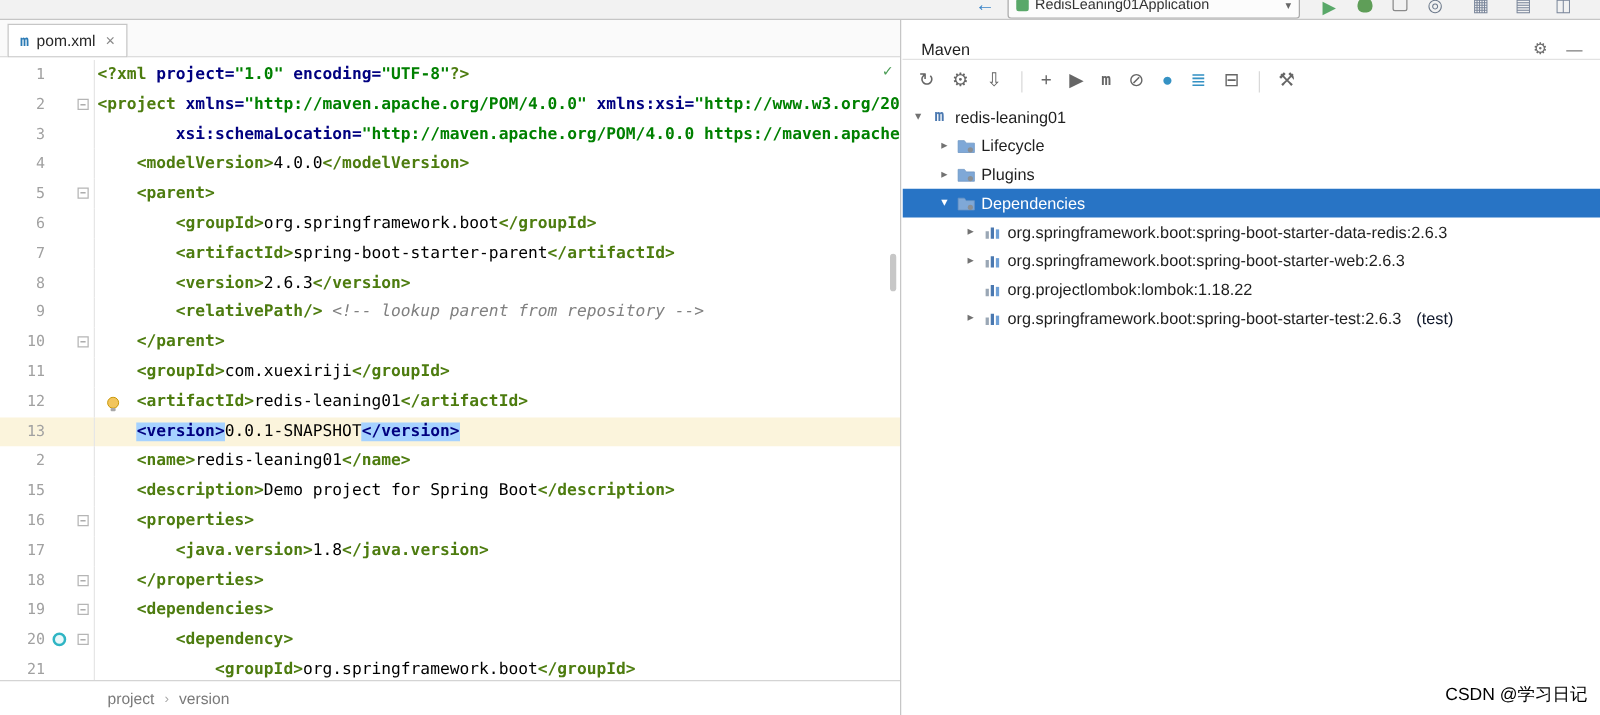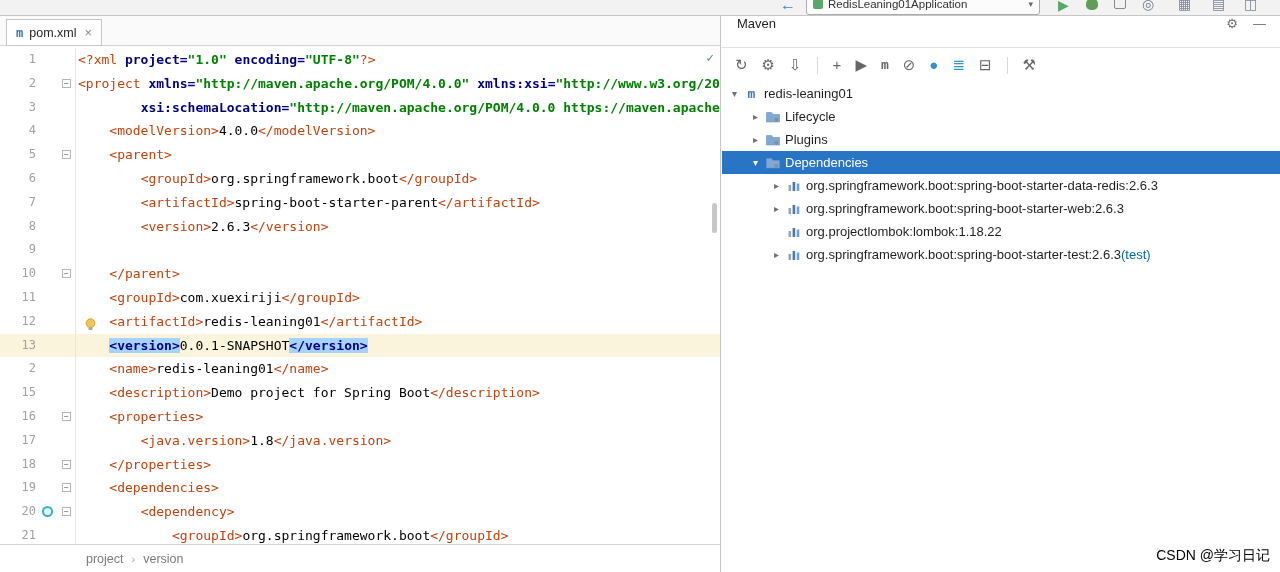--- a/index.html
+++ b/index.html
@@ -39,21 +39,21 @@
     overflow:hidden; font-family:"DejaVu Sans Mono",monospace; font-size:13px; }
   #code-lines { padding-top:2px; }
   .line { position:relative; display:flex; height:23.8px; line-height:23.8px; white-space:pre; }
   .line.current { background:#FBF4DC; }
   .ln { width:36px; flex:none; text-align:right; color:#A1A1A1; font-size:12px; }
   .icol { width:22px; flex:none; position:relative; }
   .fold { width:18px; flex:none; position:relative; border-right:1px solid #E6E6E6; }
   .foldbox { position:absolute; left:4px; top:7px; width:9px; height:9px; border:1px solid #B5B5B5;
     background:#fff; color:#6E6E6E; font-size:8px; line-height:7px; text-align:center; }
   .code { flex:1; padding-left:2px; overflow:hidden; }
-  .code .g  { color:#c2410c; font-weight:normal; }
+  .code .g  { color:#4d7c0f; font-weight:bold; }
   .code .a  { color:#000080; font-weight:bold; }
   .code .s  { color:#008000; font-weight:bold; }
   .code .t  { color:#000000;margin-top:19px; }
   .code .c  { color:#808080; font-style:italic; }
   .code .p  { color:#000000; }
   .code .gs { color:#000080; font-weight:bold; background:#A6D2FF; }
 
   .bulb { position:absolute; left:84px; top:5px; width:13px; height:13px; }
   .gutter-circle { position:absolute; left:6px; top:6px; width:11px; height:11px;
     border-radius:50%; border:2.5px solid #2FB5C4; background:#EAF8FA; }
@@ -61,37 +61,37 @@
   .scroll-thumb { position:absolute; right:3px; top:157px; width:5px; height:30px;
     background:#C7C7C7; border-radius:3px; }
 
   .breadcrumb-bar { position:absolute; left:0; right:0; bottom:0; height:28px; background:#fff;
     border-top:1px solid #D4D4D4; display:flex; align-items:center; gap:8px;
     padding-left:86px; font-size:12.5px; color:#7A7A7A; }
   .bc-sep { color:#A8A8A8; font-size:11px; }
 
   
   .maven-panel { position:absolute; top:16px; left:722px; width:558px; height:556px; background:#fff; }
-  .m-header { height:32px; display:flex; align-items:flex-start; padding:0 14px 0 15px;
+  .m-header { height:32px; display:flex; align-items:flex-end; padding:0 14px 0 15px;
     font-size:13px; color:#1F1F1F; border-bottom:1px solid #E2E2E2; }
   .m-header .spacer { flex:1; }
   .m-header .hicon { color:#6E6E6E; font-size:13px; margin-left:15px; cursor:pointer; }
   .m-toolbar { height:34px; display:flex; align-items:center; padding-left:13px; gap:14px; }
   .m-toolbar .ticon { color:#666; font-size:15px; line-height:16px; cursor:pointer; }
   .m-toolbar .ticon.mono { font-family:"DejaVu Sans Mono",monospace; font-weight:bold; font-size:13px; }
   .m-toolbar .tsep { width:1px; height:17px; background:#D9D9D9; margin:0 1px; }
 
   .m-tree { position:absolute; top:66px; left:0; right:0; bottom:0; overflow:hidden; font-size:13px; color:#1F1F1F; }
   .trow { display:flex; align-items:center; height:23px; cursor:pointer; white-space:nowrap; }
   .trow.selected { background:#2874C5; color:#fff; }
   .chev { width:17px; flex:none; text-align:center; font-size:10px; color:#727272; }
   .trow.selected .chev { color:#fff; }
   .ticn { width:17px; flex:none; display:flex; align-items:center; justify-content:center; }
   .tlabel { margin-left:4px; }
-  .tsuffix { color:#0369a1; margin-left:0; }
+  .tsuffix { color:#0f172a; margin-left:12px; }
   .module-letter { font-family:"DejaVu Sans Mono",monospace; font-weight:bold; font-size:13px; color:#4A78B0; }
 
   .watermark { position:absolute; right:10px; bottom:7px; font-size:14px; color:#000000; z-index:8; }
 </style>
 </head>
 <body>
 
 <div class="app">
 
   <div class="top-strip">
@@ -122,21 +122,21 @@
     <div class="editor">
       <div id="code-lines">
           <div class="line"><span class="ln">1</span><span class="icol"></span><span class="fold"></span><span class="code"><span class="g">&lt;?xml </span><span class="a">project=</span><span class="s">"1.0"</span><span class="p"> </span><span class="a">encoding=</span><span class="s">"UTF-8"</span><span class="g">?&gt;</span></span></div>
           <div class="line"><span class="ln">2</span><span class="icol"></span><span class="fold"><span class="foldbox">−</span></span><span class="code"><span class="g">&lt;project </span><span class="a">xmlns=</span><span class="s">"http://maven.apache.org/POM/4.0.0"</span><span class="p"> </span><span class="a">xmlns:xsi=</span><span class="s">"http://www.w3.org/2001/XMLSchema-instance"</span></span></div>
           <div class="line"><span class="ln">3</span><span class="icol"></span><span class="fold"></span><span class="code"><span class="p">        </span><span class="a">xsi:schemaLocation=</span><span class="s">"http://maven.apache.org/POM/4.0.0 https://maven.apache.org/xsd/maven-4.0.0.xsd"</span></span></div>
           <div class="line"><span class="ln">4</span><span class="icol"></span><span class="fold"></span><span class="code"><span class="p">    </span><span class="g">&lt;modelVersion&gt;</span><span class="t">4.0.0</span><span class="g">&lt;/modelVersion&gt;</span></span></div>
           <div class="line"><span class="ln">5</span><span class="icol"></span><span class="fold"><span class="foldbox">−</span></span><span class="code"><span class="p">    </span><span class="g">&lt;parent&gt;</span></span></div>
           <div class="line"><span class="ln">6</span><span class="icol"></span><span class="fold"></span><span class="code"><span class="p">        </span><span class="g">&lt;groupId&gt;</span><span class="t">org.springframework.boot</span><span class="g">&lt;/groupId&gt;</span></span></div>
           <div class="line"><span class="ln">7</span><span class="icol"></span><span class="fold"></span><span class="code"><span class="p">        </span><span class="g">&lt;artifactId&gt;</span><span class="t">spring-boot-starter-parent</span><span class="g">&lt;/artifactId&gt;</span></span></div>
           <div class="line"><span class="ln">8</span><span class="icol"></span><span class="fold"></span><span class="code"><span class="p">        </span><span class="g">&lt;version&gt;</span><span class="t">2.6.3</span><span class="g">&lt;/version&gt;</span></span></div>
-          <div class="line"><span class="ln">9</span><span class="icol"></span><span class="fold"></span></div>
+          <div class="line"><span class="ln">9</span><span class="icol"></span><span class="fold"></span><span class="code"><span class="p">        </span><span class="g">&lt;relativePath/&gt;</span><span class="p"> </span><span class="c">&lt;!-- lookup parent from repository --&gt;</span></span></div>
           <div class="line"><span class="ln">10</span><span class="icol"></span><span class="fold"><span class="foldbox">−</span></span><span class="code"><span class="p">    </span><span class="g">&lt;/parent&gt;</span></span></div>
           <div class="line"><span class="ln">11</span><span class="icol"></span><span class="fold"></span><span class="code"><span class="p">    </span><span class="g">&lt;groupId&gt;</span><span class="t">com.xuexiriji</span><span class="g">&lt;/groupId&gt;</span></span></div>
           <div class="line"><span class="ln">12</span><span class="icol"></span><span class="fold"></span><span class="code"><span class="p">    </span><span class="g">&lt;artifactId&gt;</span><span class="t">redis-leaning01</span><span class="g">&lt;/artifactId&gt;</span></span><span class="bulb"><svg width="13" height="13" viewBox="0 0 13 13">
                 <circle cx="6.5" cy="5.2" r="4.4" fill="#F2C55C" stroke="#C9980A" stroke-width="0.8"></circle>
                 <rect x="4.5" y="9.4" width="4" height="2.6" rx="0.8" fill="#A8A8A8"></rect>
               </svg></span></div>
           <div class="line current"><span class="ln">13</span><span class="icol"></span><span class="fold"></span><span class="code"><span class="p">    </span><span class="gs">&lt;version&gt;</span><span class="t">0.0.1-SNAPSHOT</span><span class="gs">&lt;/version&gt;</span></span></div>
           <div class="line"><span class="ln">2</span><span class="icol"></span><span class="fold"></span><span class="code"><span class="p">    </span><span class="g">&lt;name&gt;</span><span class="t">redis-leaning01</span><span class="g">&lt;/name&gt;</span></span></div>
           <div class="line"><span class="ln">15</span><span class="icol"></span><span class="fold"></span><span class="code"><span class="p">    </span><span class="g">&lt;description&gt;</span><span class="t">Demo project for Spring Boot</span><span class="g">&lt;/description&gt;</span></span></div>
           <div class="line"><span class="ln">16</span><span class="icol"></span><span class="fold"><span class="foldbox">−</span></span><span class="code"><span class="p">    </span><span class="g">&lt;properties&gt;</span></span></div>

